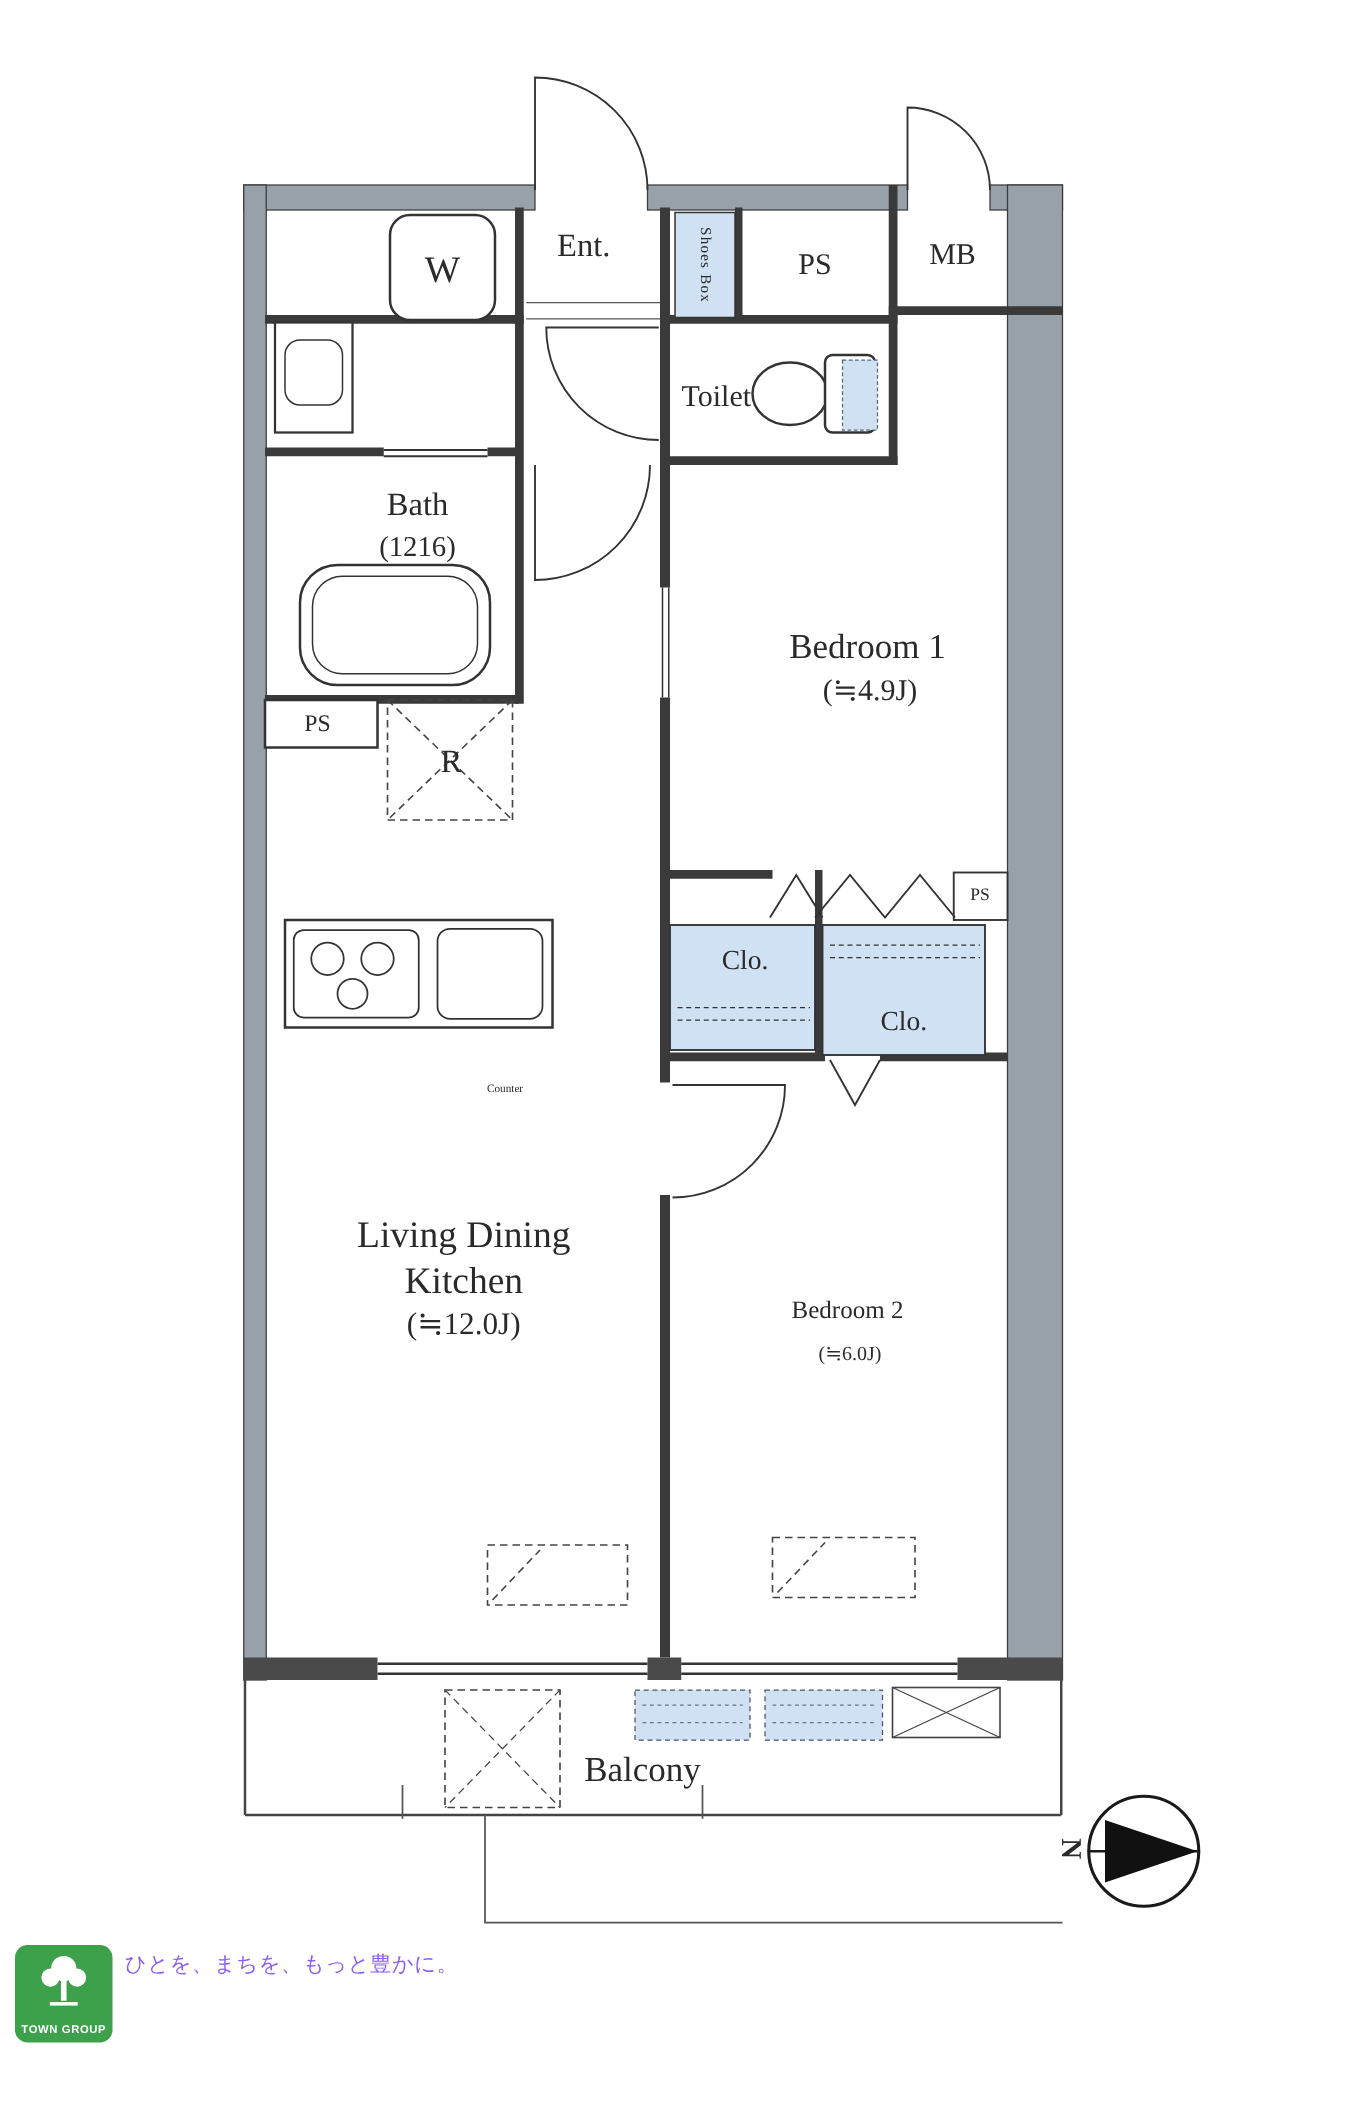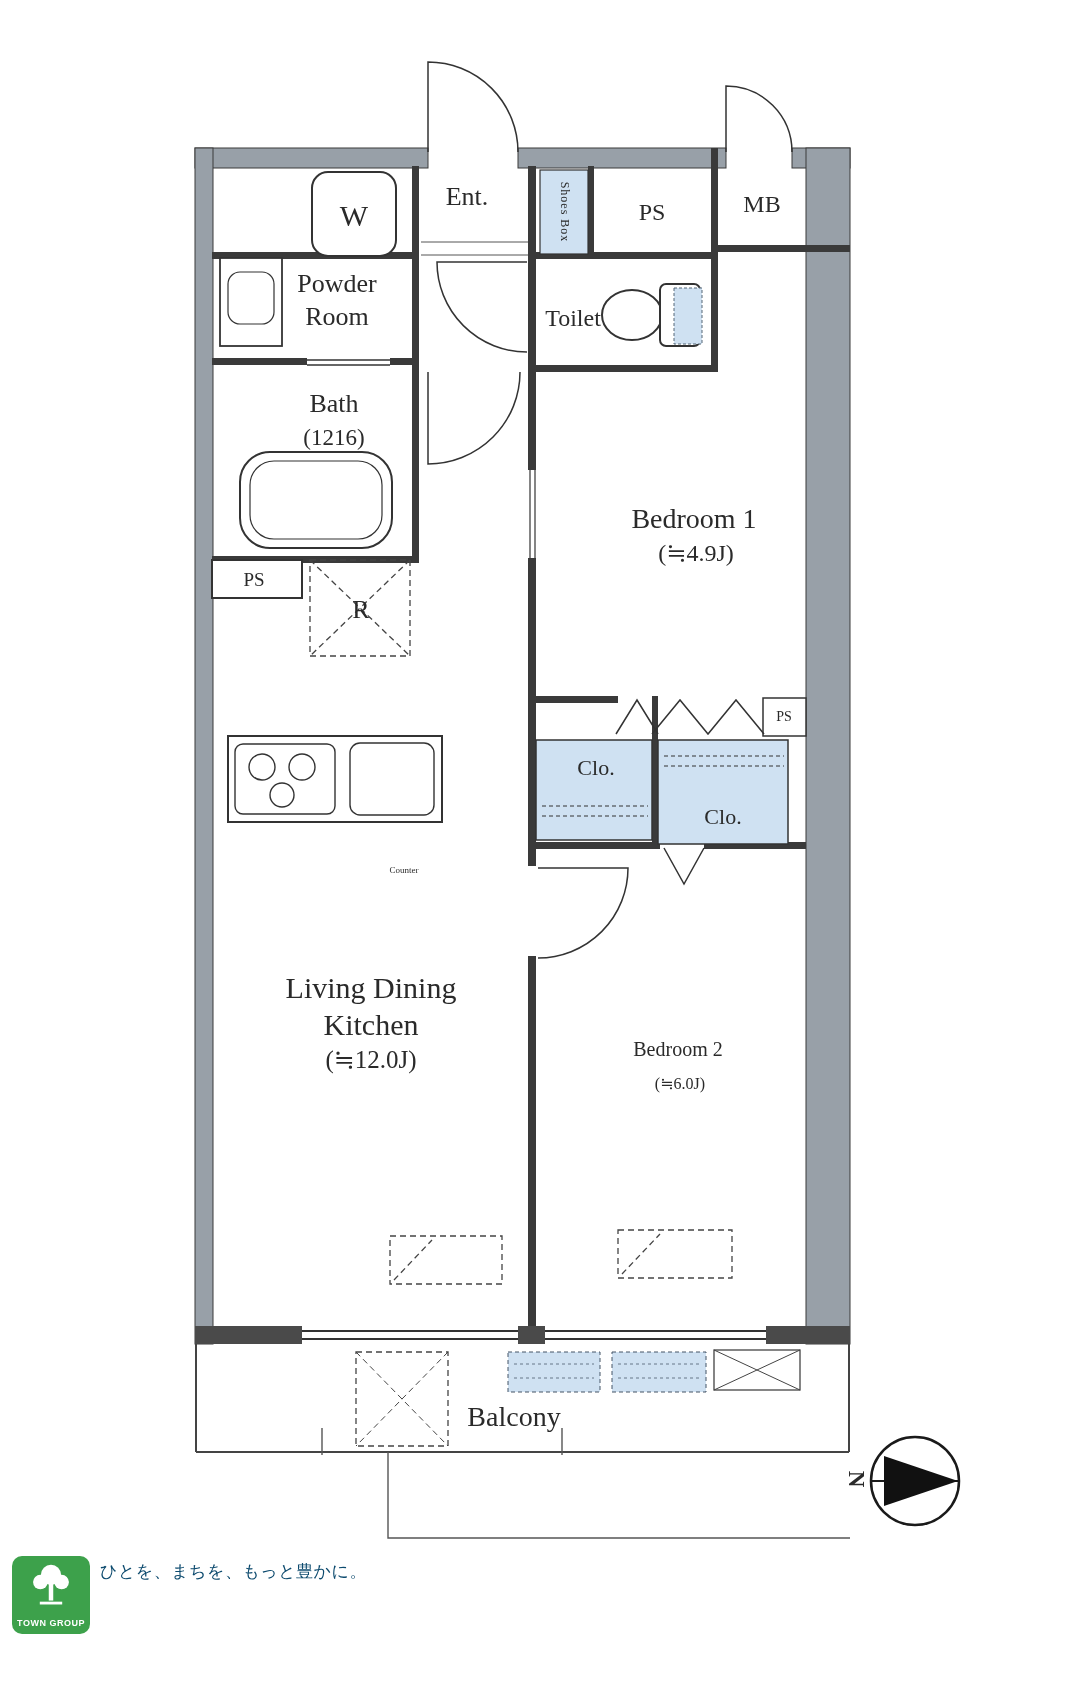--- a/index.html
+++ b/index.html
@@ -10,21 +10,21 @@
        text-align:center;line-height:1.25;}
   .lbl.wrap{white-space:normal;}
   .lbl.vert{writing-mode:vertical-rl;letter-spacing:1px;}
   .lbl.rot90{transform:translate(-50%,-50%) rotate(90deg);font-weight:bold;}
   #footer{position:absolute;left:0;top:1548px;width:1080px;height:150px;}
   #logo-box{position:absolute;left:12px;top:8px;width:78px;height:78px;background:#3da14b;border-radius:10px;}
   #logo-tree{position:absolute;left:0;top:2px;width:78px;height:56px;}
   #logo-text{position:absolute;left:0;right:0;bottom:6px;text-align:center;color:#ffffff;
              font-family:"Liberation Sans",sans-serif;font-size:9px;font-weight:bold;letter-spacing:0.5px;margin-top:46px;}
   #tagline{position:absolute;left:100px;top:12px;font-family:Liberation Mono, monospace;
-           font-size:17px;color:#0c4a6e;letter-spacing:0.5px;}
+           font-size:17px;color:#8b5cf6;letter-spacing:0.5px;}
   #brand{position:absolute;left:92px;top:34px;font-family:"Liberation Sans",sans-serif;
          font-size:44px;font-weight:bold;color:#21a5b2;letter-spacing:2px;}
 </style>
 </head>
 <body>
 
 <div id="page">
 
   <svg id="plan-svg" width="1080" height="1698" viewBox="0 0 1080 1698">
 
@@ -181,21 +181,20 @@
       <line x1="872" y1="1481" x2="958" y2="1481" stroke="#1a1a1a" stroke-width="2"></line>
       <polygon points="884,1456 958,1481 884,1506" fill="#111111"></polygon>
     </g>
   </svg>
 
   <div class="lbl" style="left:467px;top:197px;font-size:26px;">Ent.</div>
   <div class="lbl" style="left:354px;top:216px;font-size:30px;">W</div>
   <div class="lbl vert" style="left:564px;top:212px;font-size:12px;">Shoes Box</div>
   <div class="lbl" style="left:652px;top:212px;font-size:24px;">PS</div>
   <div class="lbl" style="left:762px;top:204px;font-size:24px;">MB</div>
-  <div class="lbl wrap" style="left:337px;top:300px;font-size:26px;width:116px;">Powder Room</div>
   <div class="lbl" style="left:573px;top:318px;font-size:24px;">Toilet</div>
   <div class="lbl" style="left:334px;top:404px;font-size:26px;">Bath</div>
   <div class="lbl" style="left:334px;top:438px;font-size:23px;">(1216)</div>
   <div class="lbl" style="left:254px;top:580px;font-size:19px;">PS</div>
   <div class="lbl" style="left:361px;top:610px;font-size:26px;">R</div>
   <div class="lbl" style="left:694px;top:518px;font-size:28px;">Bedroom 1</div>
   <div class="lbl" style="left:696px;top:553px;font-size:24px;">(≒4.9J)</div>
   <div class="lbl" style="left:596px;top:768px;font-size:22px;">Clo.</div>
   <div class="lbl" style="left:723px;top:817px;font-size:22px;">Clo.</div>
   <div class="lbl" style="left:784px;top:717px;font-size:14px;">PS</div>

